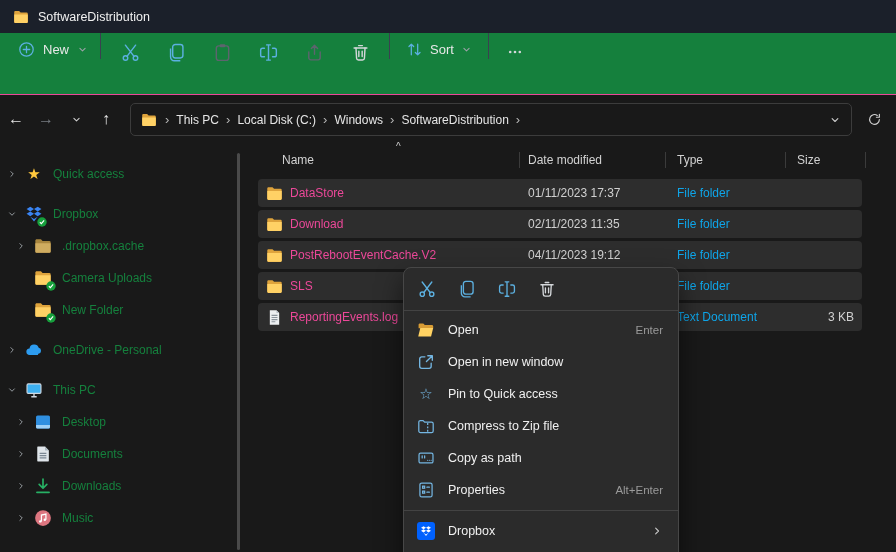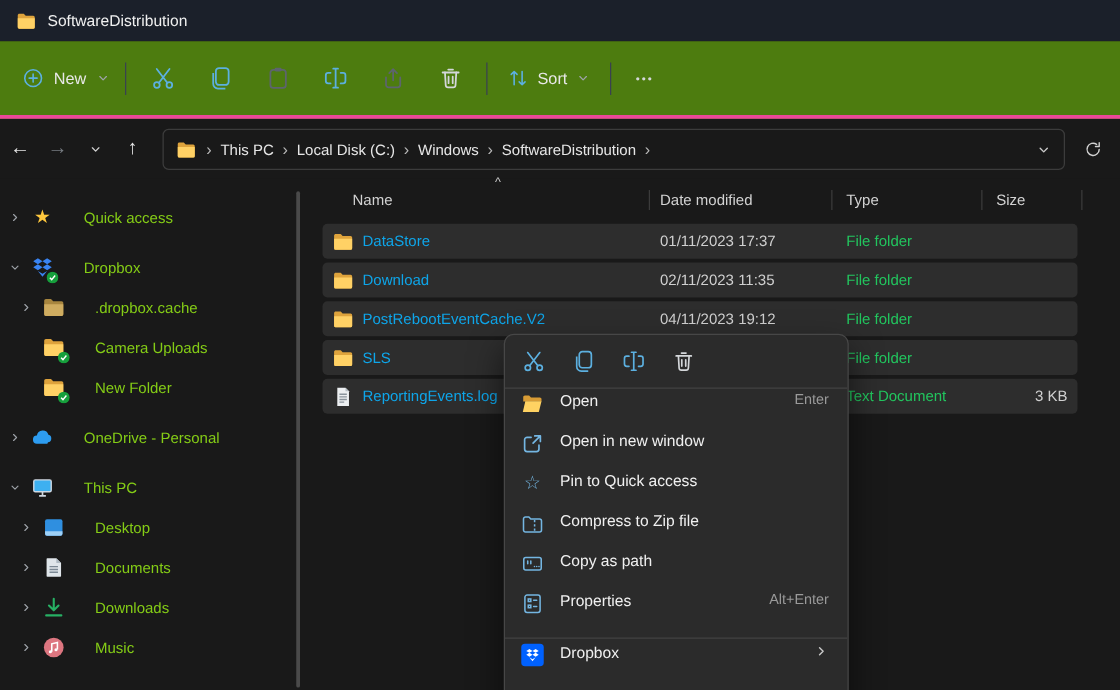--- a/index.html
+++ b/index.html
@@ -13,21 +13,21 @@
   }
   button { background:none; border:none; color:inherit; font:inherit; cursor:default; }
   svg.use { display:block; }
 
   
   .titlebar { position:absolute; top:0; left:0; right:0; height:33px; background:#1b202a; display:flex; align-items:center; padding-left:13px; }
   .tab { display:flex; align-items:center; gap:9px; font-size:12.5px; color:#f0f0f0; }
   .tab .ic { width:16px; height:16px; }
 
   
-  .toolbar { position:absolute; top:33px; left:0; right:0; height:62px; background:#4d7c0f; border-bottom:3px solid #ec4899; display:flex; align-items:center; padding:0 10px; }
+  .toolbar { position:absolute; top:33px; left:0; right:0; height:62px; background:#15803d; border-bottom:1px solid #ec4899; display:flex; align-items:flex-start; padding:0 10px; }
   .tb-new { display:flex; align-items:center; gap:8px; padding:8px 6px 8px 8px; font-size:13px; }
   .tb-new .plus { width:17px; height:17px; color:#5cb0e0; }
   .tb-new .chev { width:11px; height:11px; color:#9da2a8; }
   .tb-sep { width:1px; height:26px; background:#3a4150; margin:0 6px; }
   .tb-ic { width:46px; height:38px; display:flex; align-items:center; justify-content:center; border-radius:4px; }
   .tb-ic svg { width:19px; height:19px; }
   .blue { color:#5cb0e0; } .dim { color:#5d646e; } .lt { color:#d4d7da; }
   .tb-txt { display:flex; align-items:center; gap:7px; font-size:13px; padding:8px 10px; }
   .tb-txt .lead { width:17px; height:17px; }
   .tb-txt .chev { width:11px; height:11px; color:#9da2a8; }
@@ -52,49 +52,49 @@
   .sb-item { height:32px; display:flex; align-items:center; padding-left:5px; border-radius:4px; }
   .sb-item.gap { margin-top:8px; }
   .sb-item.lv1 { padding-left:14px; }
   .sb-chev { width:14px; height:14px; flex:0 0 14px; display:flex; align-items:center; justify-content:center; color:#9da2a8; }
   .sb-chev svg { width:10px; height:10px; }
   .r-90 { transform:rotate(-90deg); }
   .sb-icwrap { position:relative; margin-left:6px; width:18px; height:18px; flex:0 0 18px; }
   .sb-icwrap svg.main { width:18px; height:18px; }
   .sb-icwrap .glyph { display:block; width:18px; height:18px; line-height:18px; text-align:center; font-size:15px; }
   .badge { position:absolute; right:-4px; bottom:-4px; width:10px; height:10px; }
-  .sb-label { margin-left:24px; color:#84cc16; white-space:nowrap; }
+  .sb-label { margin-left:10px; color:#15803d; white-space:nowrap; }
   .sb-scroll { position:absolute; left:237px; top:10px; bottom:2px; width:3px; background:#4a4a4a; border-radius:2px; }
 
   
   .filelist { position:absolute; left:250px; top:143px; right:0; bottom:0; }
   .fl-header { position:absolute; top:2px; left:0; right:0; height:30px; }
   .fl-cell { position:absolute; top:0; height:30px; display:flex; align-items:center; font-size:12px; color:#d2d2d2; }
   .fl-cell::after { content:""; position:absolute; right:0; top:7px; bottom:7px; width:1px; background:#3b3b3b; }
   .fc-name { left:8px; width:262px; padding-left:24px; }
   .fc-date { left:270px; width:146px; padding-left:8px; }
   .fc-type { left:416px; width:120px; padding-left:11px; }
   .fc-size { left:536px; width:80px; padding-left:11px; }
   .sort-caret { position:absolute; left:138px; top:-4px; font-size:10px; color:#cfcfcf; }
   .fl-row { position:absolute; left:8px; width:604px; height:28px; background:#2d2d2d; border-radius:4px; }
   .row-ic { position:absolute; left:8px; top:5.5px; width:17px; height:17px; }
-  .rc-name { position:absolute; left:32px; top:7px; color:#0ea5e9; white-space:nowrap; }
+  .rc-name { position:absolute; left:32px; top:7px; color:#ec4899; white-space:nowrap; }
   .rc-date { position:absolute; left:270px; top:7px; color:#d0d0d0; }
-  .rc-type { position:absolute; left:419px; top:7px; color:#22c55e; }
+  .rc-type { position:absolute; left:419px; top:7px; color:#0ea5e9; }
   .rc-size { position:absolute; left:506px; top:7px; width:90px; text-align:right; color:#d0d0d0; }
 
   
   .ctxmenu { position:absolute; left:403px; top:267px; width:276px; height:320px; background:#2b2b2b; border:1px solid #474747; border-radius:8px; box-shadow:0 12px 26px rgba(0,0,0,.55); z-index:10; overflow:hidden; }
   .cm-iconbar { height:42px; display:flex; align-items:center; padding-left:3px; }
   .cm-ib-btn { width:40px; height:32px; display:flex; align-items:center; justify-content:center; border-radius:4px; }
   .cm-ib-btn svg { width:18px; height:18px; }
   .cm-sep { height:1px; background:#434343; }
   .cm-sep.m { margin:4px 0; }
   .cm-list { padding-top:3px; }
-  .cm-item { height:32px; display:flex; padding:0 15px 0 13px; font-size:12.5px; color:#f0f0f0; }
+  .cm-item { height:32px; display:flex; align-items:center; padding:0 15px 0 13px; font-size:12.5px; color:#f0f0f0; }
   .cm-ic { width:18px; height:18px; margin-right:13px; color:#74b6e2; flex:0 0 18px; }
   .cm-ic .glyph { display:block; width:18px; height:18px; line-height:18px; text-align:center; font-size:15px; color:#74b6e2; }
   .cm-short { margin-left:auto; color:#9a9a9a; font-size:11.5px; }
   .cm-chevr { margin-left:auto; width:12px; height:12px; color:#c8c8c8; }
   .db-sq { width:18px; height:18px; background:#0061fe; border-radius:3px; display:flex; align-items:center; justify-content:center; margin-right:13px; flex:0 0 18px; }
   .db-sq svg { width:12px; height:12px; color:#ffffff; }
 </style>
 </head>
 <body>
 

